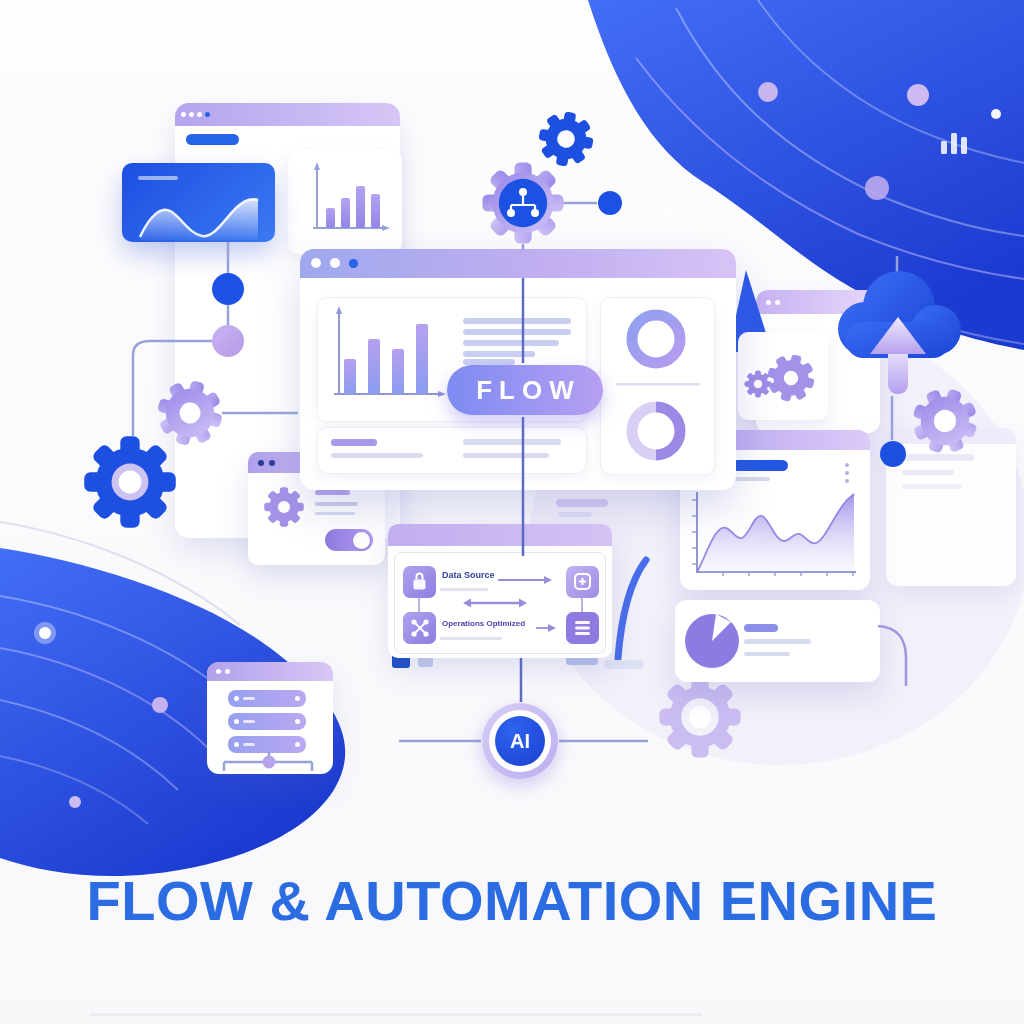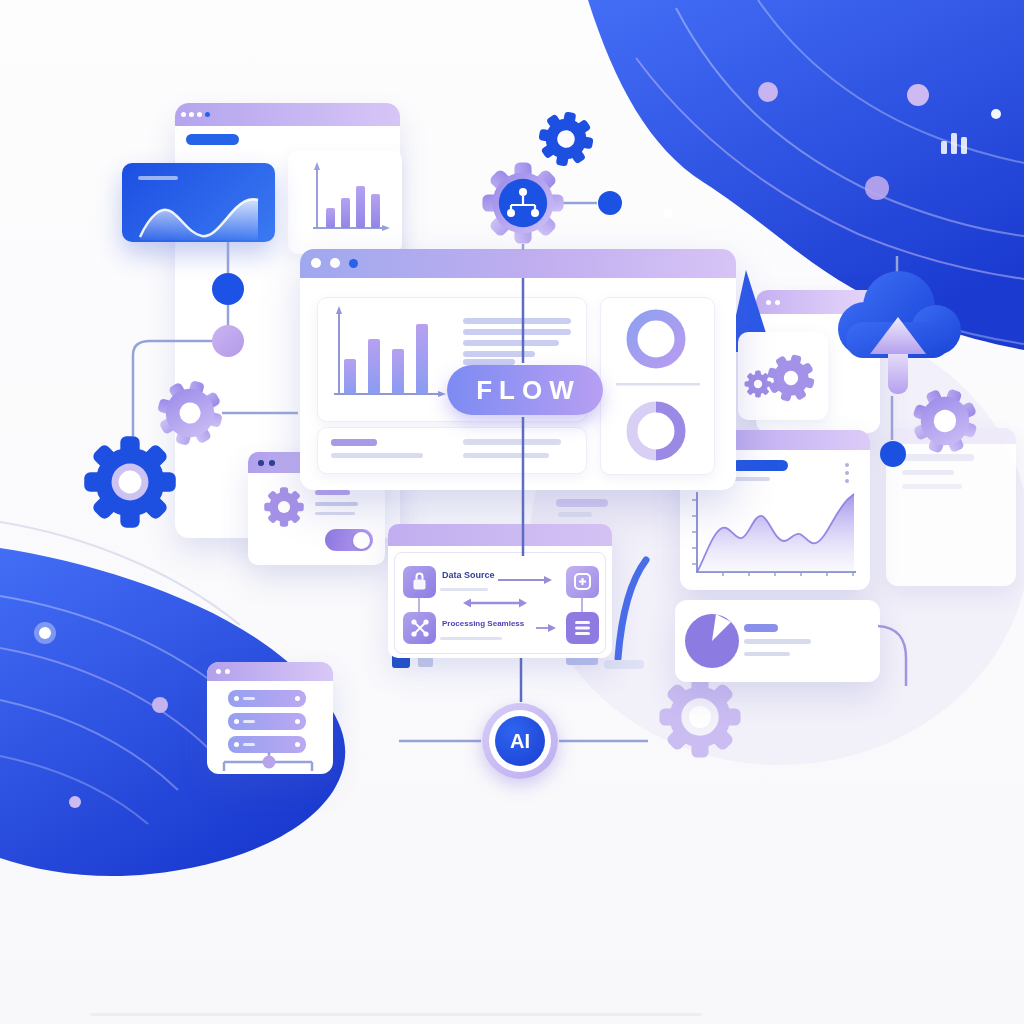--- a/index.html
+++ b/index.html
@@ -339,21 +339,21 @@
         <polygon points="48,2 56,6 48,10" fill="#978ed6"></polygon>
     </svg>
     <div class="tl" style="left:52px;top:64px;width:48px;height:3px;background:#dfe2f0;"></div>
 
     <svg class="a" style="left:73px;top:72px;" width="68" height="14">
       <path d="M10,7 H58" stroke="#9b8ce0" stroke-width="2.5"></path>
       <polygon points="10,2.5 2,7 10,11.5" fill="#9b8ce0"></polygon>
       <polygon points="58,2.5 66,7 58,11.5" fill="#9b8ce0"></polygon>
     </svg>
 
-    <span class="lbl" style="left:54px;top:95px;font-size:8px;color:#4f42b4;">Processing Seamless</span>
+    <span class="lbl" style="left:54px;top:95px;font-size:8px;color:#4f42b4;">Operations Optimized</span>
     <svg class="a" style="left:146px;top:98px;" width="26" height="12">
       <path d="M2,6 H14" stroke="#978ed6" stroke-width="1.8"></path>
         <polygon points="14,2 22,6 14,10" fill="#978ed6"></polygon>
     </svg>
     <div class="tl" style="left:52px;top:113px;width:62px;height:3px;background:#dfe2f0;"></div>
   </div>
 
   <svg class="layer" width="1024" height="1024" viewBox="0 0 1024 1024" style="pointer-events:none;">
     <defs>
       <linearGradient id="gpF" x1="0" y1="0" x2="1" y2="1">
@@ -447,15 +447,16 @@
     </g>
   </svg>
 
   <div class="a" style="left:482px;top:703px;width:76px;height:76px;border-radius:50%;background:linear-gradient(135deg,#d6ccf6,#bdaef0);box-shadow:0 6px 18px rgba(130,110,220,.35);">
     <div class="a" style="left:7px;top:7px;width:62px;height:62px;border-radius:50%;background:#fff;"></div>
     <div class="a" style="left:13px;top:13px;width:50px;height:50px;border-radius:50%;background:radial-gradient(circle at 35% 30%,#2e64f0,#1b3fd0);text-align:center;">
       <span style="display:block;line-height:50px;color:#fff;font-weight:700;font-size:20px;">AI</span>
     </div>
   </div>
 
+  <div id="title" style="color:#2c6ce2;">FLOW &amp; AUTOMATION ENGINE</div>
   <div class="tl" style="left:90px;top:1013px;width:612px;height:3px;background:#ececf1;"></div>
 
 </div>
 
 </body></html>

